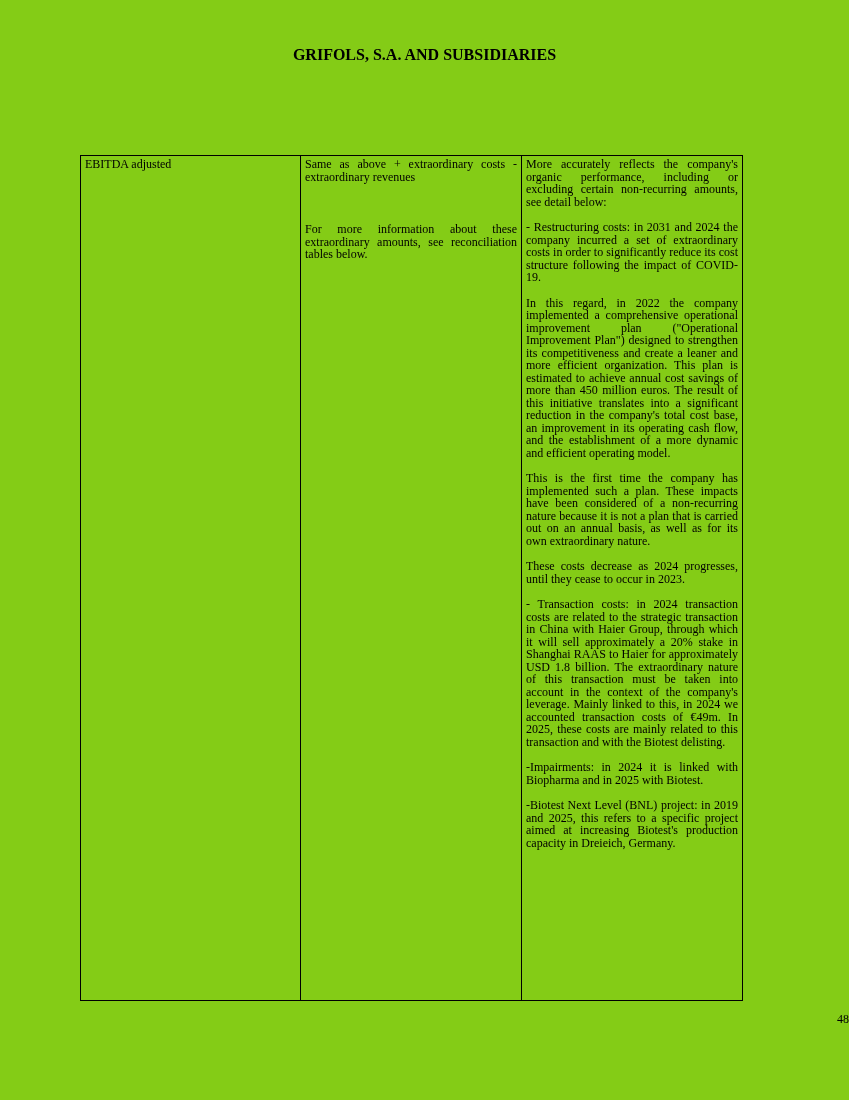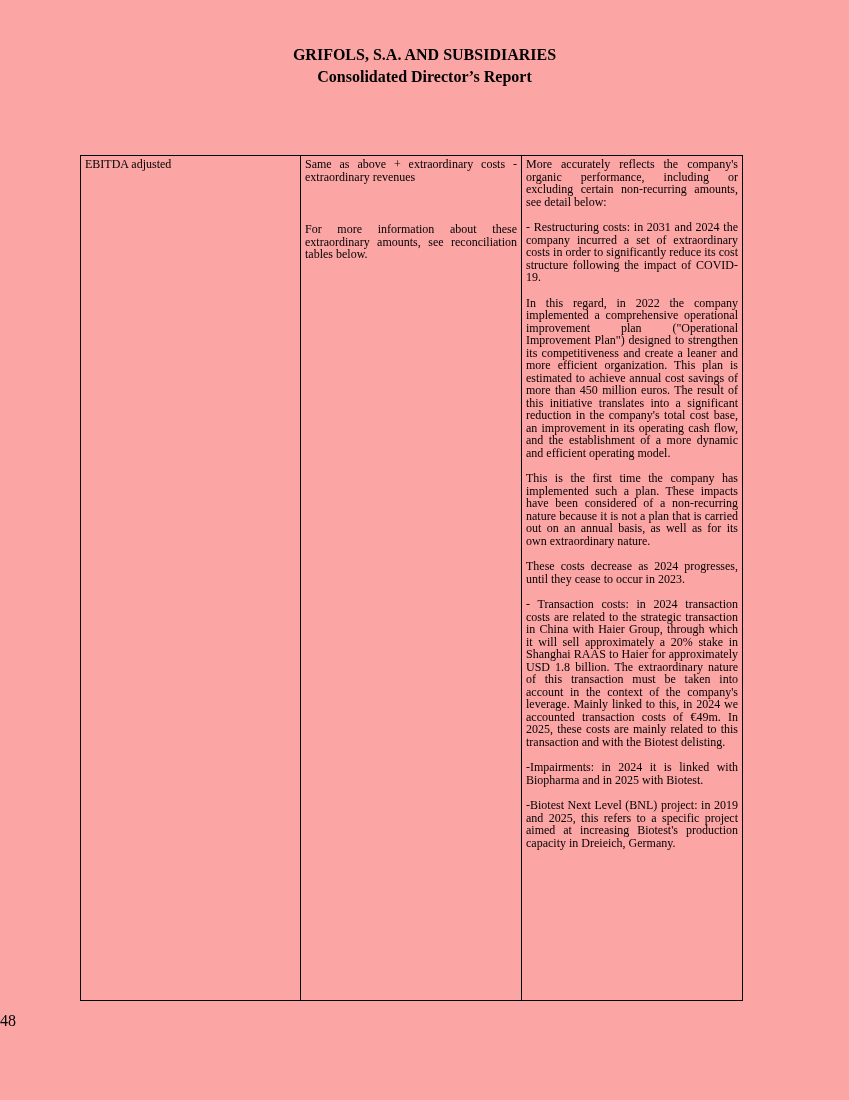--- a/index.html
+++ b/index.html
@@ -4,21 +4,21 @@
 <style>
   html, body {
     margin: 0;
     padding: 0;
     background: #ffffff;
   }
   .page {
     position: relative;
     width: 849px;
     height: 1100px;
-    background: #fca5a5;
+    background: #84cc16;
     font-family: "Liberation Serif", "DejaVu Serif", serif;
     color: #000000;
     overflow: hidden;
   }
   .doc-header {
     padding-top: 44px;
     text-align: center;
     font-weight: bold;
     font-size: 16px;
     line-height: 22px;
@@ -51,32 +51,31 @@
     text-align: justify;
   }
   td.col2 p.gap-after {
     margin-bottom: 40px;
   }
   .page-footer {
     position: absolute;
     left: 0;
     top: 1012px;
     width: 100%;
-    text-align: left;
-    font-size: 16px;
+    text-align: right;
+    font-size: 12px;
   }
 </style>
 </head>
 <body>
 
 <div class="page">
 
   <header class="doc-header">
     <div>GRIFOLS, S.A. AND SUBSIDIARIES</div>
-    <div>Consolidated Director’s Report</div>
   </header>
 
   <table class="metrics-table">
     <colgroup>
       <col class="c1">
       <col class="c2">
       <col class="c3">
     </colgroup>
     <tbody>
       <tr>

